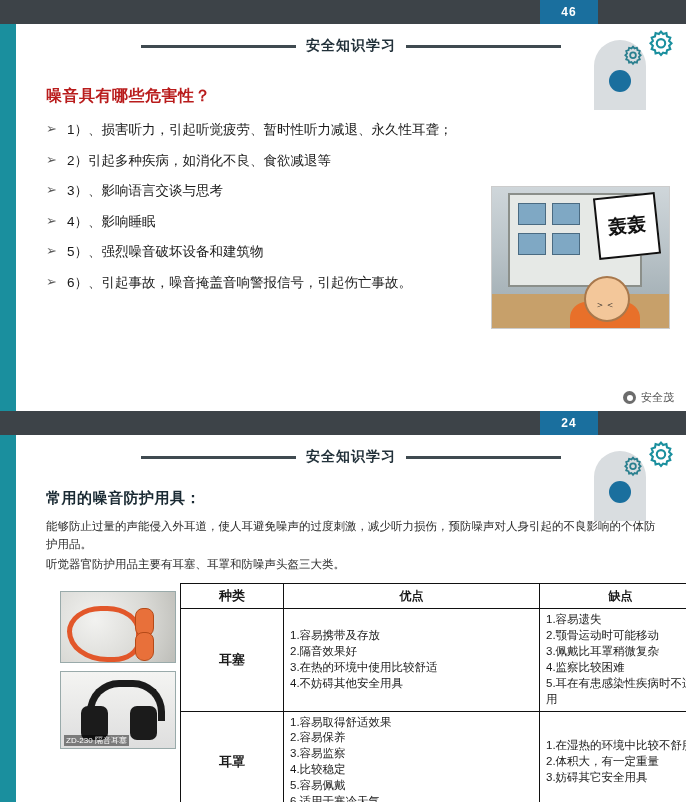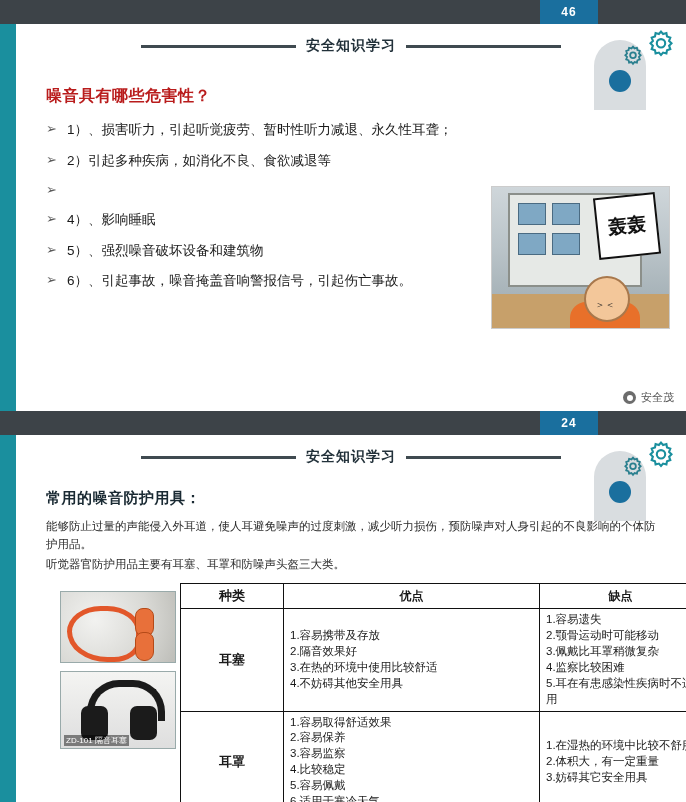--- a/index.html
+++ b/index.html
@@ -402,20 +402,21 @@
       <div class="bullet-row">
         <span class="bullet-mark">➢</span>
         <span class="bullet-text">1）、损害听力，引起听觉疲劳、暂时性听力减退、永久性耳聋；</span>
       </div>
       <div class="bullet-row">
         <span class="bullet-mark">➢</span>
         <span class="bullet-text">2）引起多种疾病，如消化不良、食欲减退等</span>
       </div>
       <div class="bullet-row">
         <span class="bullet-mark">➢</span>
+        <span class="bullet-text">3）、影响语言交谈与思考</span>
       </div>
       <div class="bullet-row">
         <span class="bullet-mark">➢</span>
         <span class="bullet-text">4）、影响睡眠</span>
       </div>
       <div class="bullet-row">
         <span class="bullet-mark">➢</span>
         <span class="bullet-text">5）、强烈噪音破坏设备和建筑物</span>
       </div>
       <div class="bullet-row">
@@ -477,21 +478,21 @@
       <div class="table-wrap">
         <div class="ppe-photo photo-earplug">
           <div class="cord"></div>
           <div class="plug" style="left:74px; top:16px;"></div>
           <div class="plug" style="left:74px; top:40px;"></div>
         </div>
         <div class="ppe-photo photo-muff">
           <div class="band"></div>
           <div class="cupL"></div>
           <div class="cupR"></div>
-          <div class="label">ZD-101 隔音耳塞</div>
+          <div class="label">ZD-230 隔音耳塞</div>
         </div>
 
         <table class="ppe">
           <thead>
             <tr>
               <th class="col-type">种类</th>
               <th style="width:225px;">优点</th>
               <th>缺点</th>
             </tr>
           </thead>

